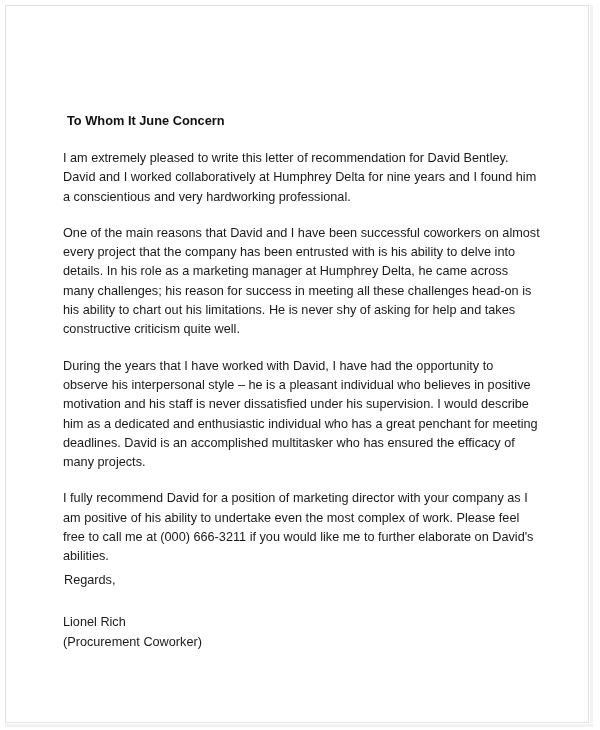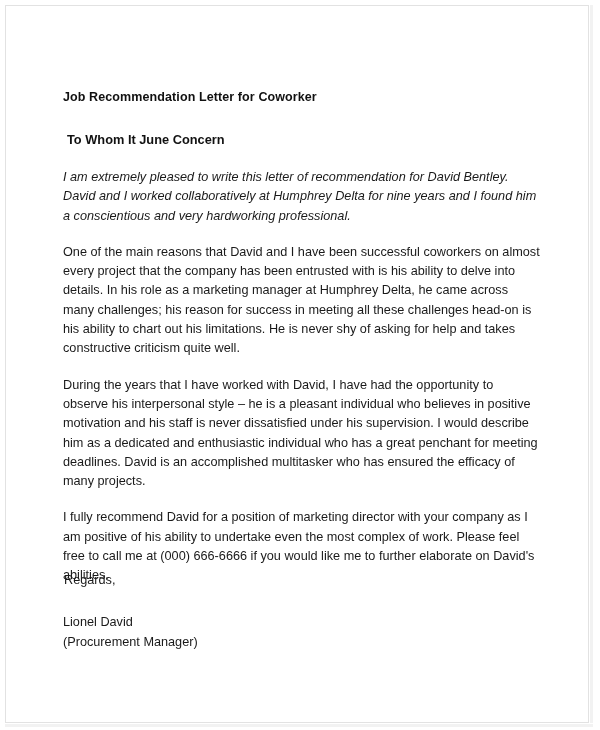--- a/index.html
+++ b/index.html
@@ -78,21 +78,20 @@
   .letter-para {
     font-size: 12.7px;
     color: #1a1a1a;
     line-height: 19.3px;
     margin: 17px 0 0 0;
     text-align: left;
   }
 
   .first-para {
     margin-top: 19px;
-    font-style: italic;
   }
 
   .closing-block {
     position: absolute;
     left: 63px;
     top: 570px;
     width: 400px;
   }
 
   .closing-regards {
@@ -118,32 +117,31 @@
 </style>
 </head>
 <body>
 
 <div class="page-sheet"></div>
 <div class="page-shadow-right"></div>
 <div class="page-shadow-bottom"></div>
 
 <div class="letter-body">
 
-  <h1 class="letter-title">Job Recommendation Letter for Coworker</h1>
 
 
   <p class="letter-salutation">To Whom It June Concern</p>
 
   <p class="letter-para first-para">I am extremely pleased to write this letter of recommendation for David Bentley. David and I worked collaboratively at Humphrey Delta for nine years and I found him a conscientious and very hardworking professional.</p>
 
   <p class="letter-para">One of the main reasons that David and I have been successful coworkers on almost every project that the company has been entrusted with is his ability to delve into details. In his role as a marketing manager at Humphrey Delta, he came across many challenges; his reason for success in meeting all these challenges head-on is his ability to chart out his limitations. He is never shy of asking for help and takes constructive criticism quite well.</p>
 
   <p class="letter-para">During the years that I have worked with David, I have had the opportunity to observe his interpersonal style – he is a pleasant individual who believes in positive motivation and his staff is never dissatisfied under his supervision. I would describe him as a dedicated and enthusiastic individual who has a great penchant for meeting deadlines. David is an accomplished multitasker who has ensured the efficacy of many projects.</p>
 
-  <p class="letter-para">I fully recommend David for a position of marketing director with your company as I am positive of his ability to undertake even the most complex of work. Please feel free to call me at (000) 666-6666 if you would like me to further elaborate on David's abilities.</p>
+  <p class="letter-para">I fully recommend David for a position of marketing director with your company as I am positive of his ability to undertake even the most complex of work. Please feel free to call me at (000) 666-3211 if you would like me to further elaborate on David's abilities.</p>
 
 </div>
 
 <div class="closing-block">
   <p class="closing-regards">Regards,</p>
-  <p class="closing-name">Lionel David</p>
-  <p class="closing-role">(Procurement Manager)</p>
+  <p class="closing-name">Lionel Rich</p>
+  <p class="closing-role">(Procurement Coworker)</p>
 </div>
 
 </body></html>

